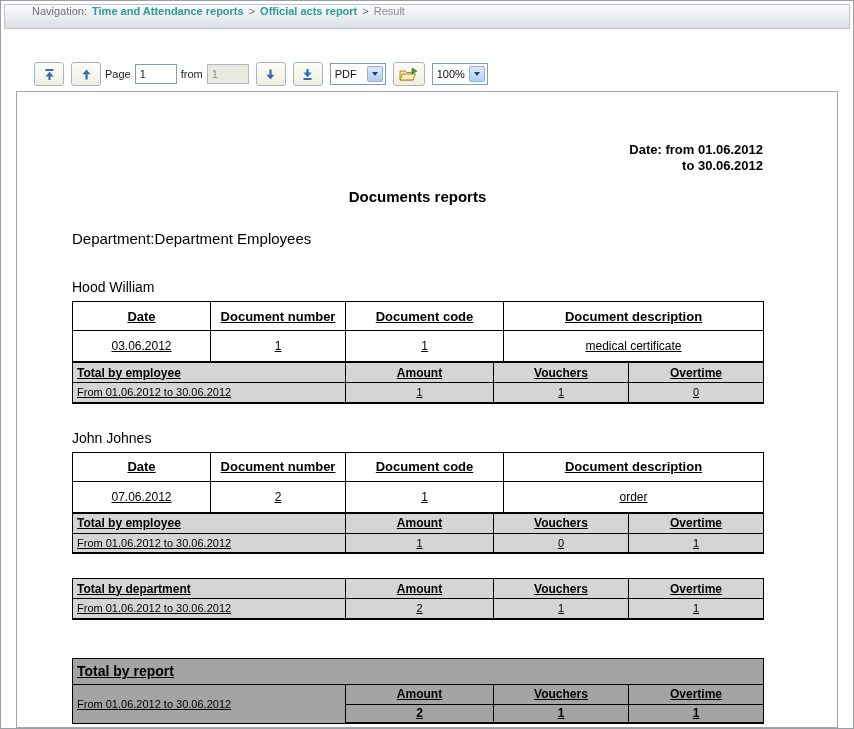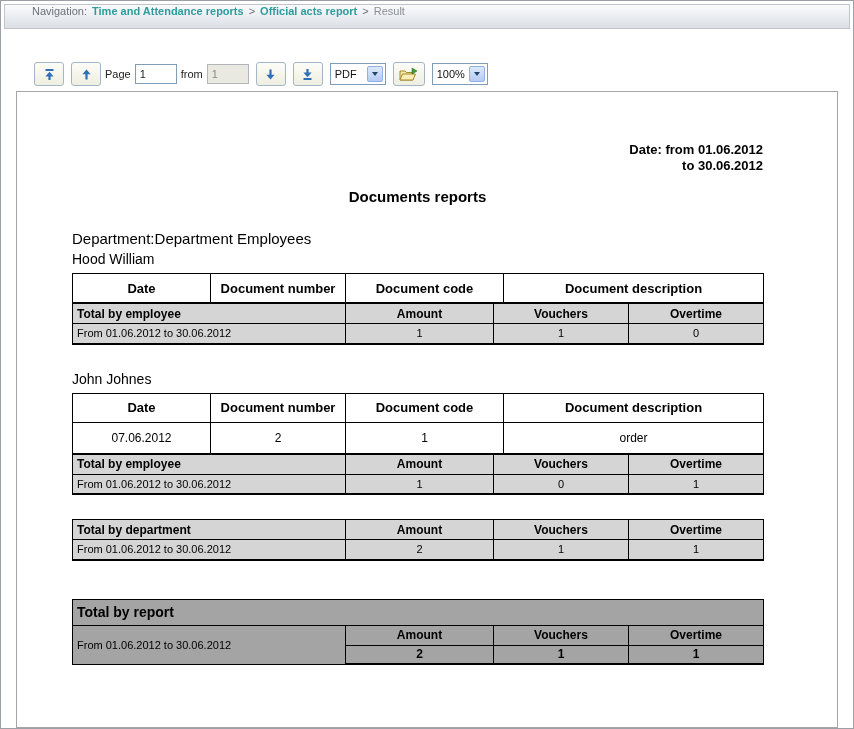--- a/index.html
+++ b/index.html
@@ -24,24 +24,24 @@
   .arrow-box { width:16px; height:16px; margin-right:2px; background:linear-gradient(#dce9fb,#b4ccf1); border:1px solid #8fb0e8; border-radius:2px; display:flex; align-items:center; justify-content:center; }
   .arrow-box::after { content:""; border-left:3px solid transparent; border-right:3px solid transparent; border-top:4px solid #1f4568; }
 
   
   .report-frame { flex:1; margin:0 15px; border:1px solid #a6a6a6; background:#fff; overflow:hidden; }
   .report-body { width:691px; margin:50px 0 0 55px; color:#000; }
 
   .date-block { text-align:right; font-weight:bold; font-size:13px; line-height:16px; }
   .report-title { text-align:center; font-weight:bold; font-size:15px; margin-top:14px; }
   .dept-line { margin-top:25px; font-size:15px; }
-  .emp-name { margin-top:4px; margin-bottom:6px; font-size:14px; }
+  .emp-name { margin-top:32px; margin-bottom:6px; font-size:14px; }
   .emp-name.second { margin-top:26px; }
 
-  table { border-collapse:collapse; table-layout:fixed; width:691px; }
+  table { border-collapse:collapse; table-layout:fixed; width:691px;text-decoration:underline; }
   .doc-table th { border:1px solid #000; font-size:13px; font-weight:bold; height:29px; text-align:center; background:#fff; }
   .doc-table td { border:1px solid #000; font-size:12px; height:31px; text-align:center; }
 
   .tot-table td { border:1px solid #000; background:#d5d5d5; font-size:11px; height:20px; text-align:center; padding:0 4px; }
   .tot-table tr:last-child td { border-bottom:2px solid #000; }
   .tot-table td.lbl { text-align:left; font-weight:bold; font-size:12px; }
   .tot-table td.hdr { font-weight:bold; font-size:12px; }
   .tot-table td.period { text-align:left; }
   .tot-table.dept { margin-top:24px; }
 
@@ -137,20 +137,26 @@
             <col style="width:158px">
             <col style="width:260px">
           </colgroup>
         <tbody>
             <tr>
           <th>Date</th>
           <th>Document number</th>
           <th>Document code</th>
           <th>Document description</th>
         </tr>
+        <tr>
+          <td>03.06.2012</td>
+          <td>1</td>
+          <td>1</td>
+          <td>medical certificate</td>
+        </tr>
       </tbody>
         </table>
       <table class="tot-table">
         <colgroup>
             <col style="width:273px">
             <col style="width:148px">
             <col style="width:135px">
             <col style="width:135px">
           </colgroup>
         <tbody>

